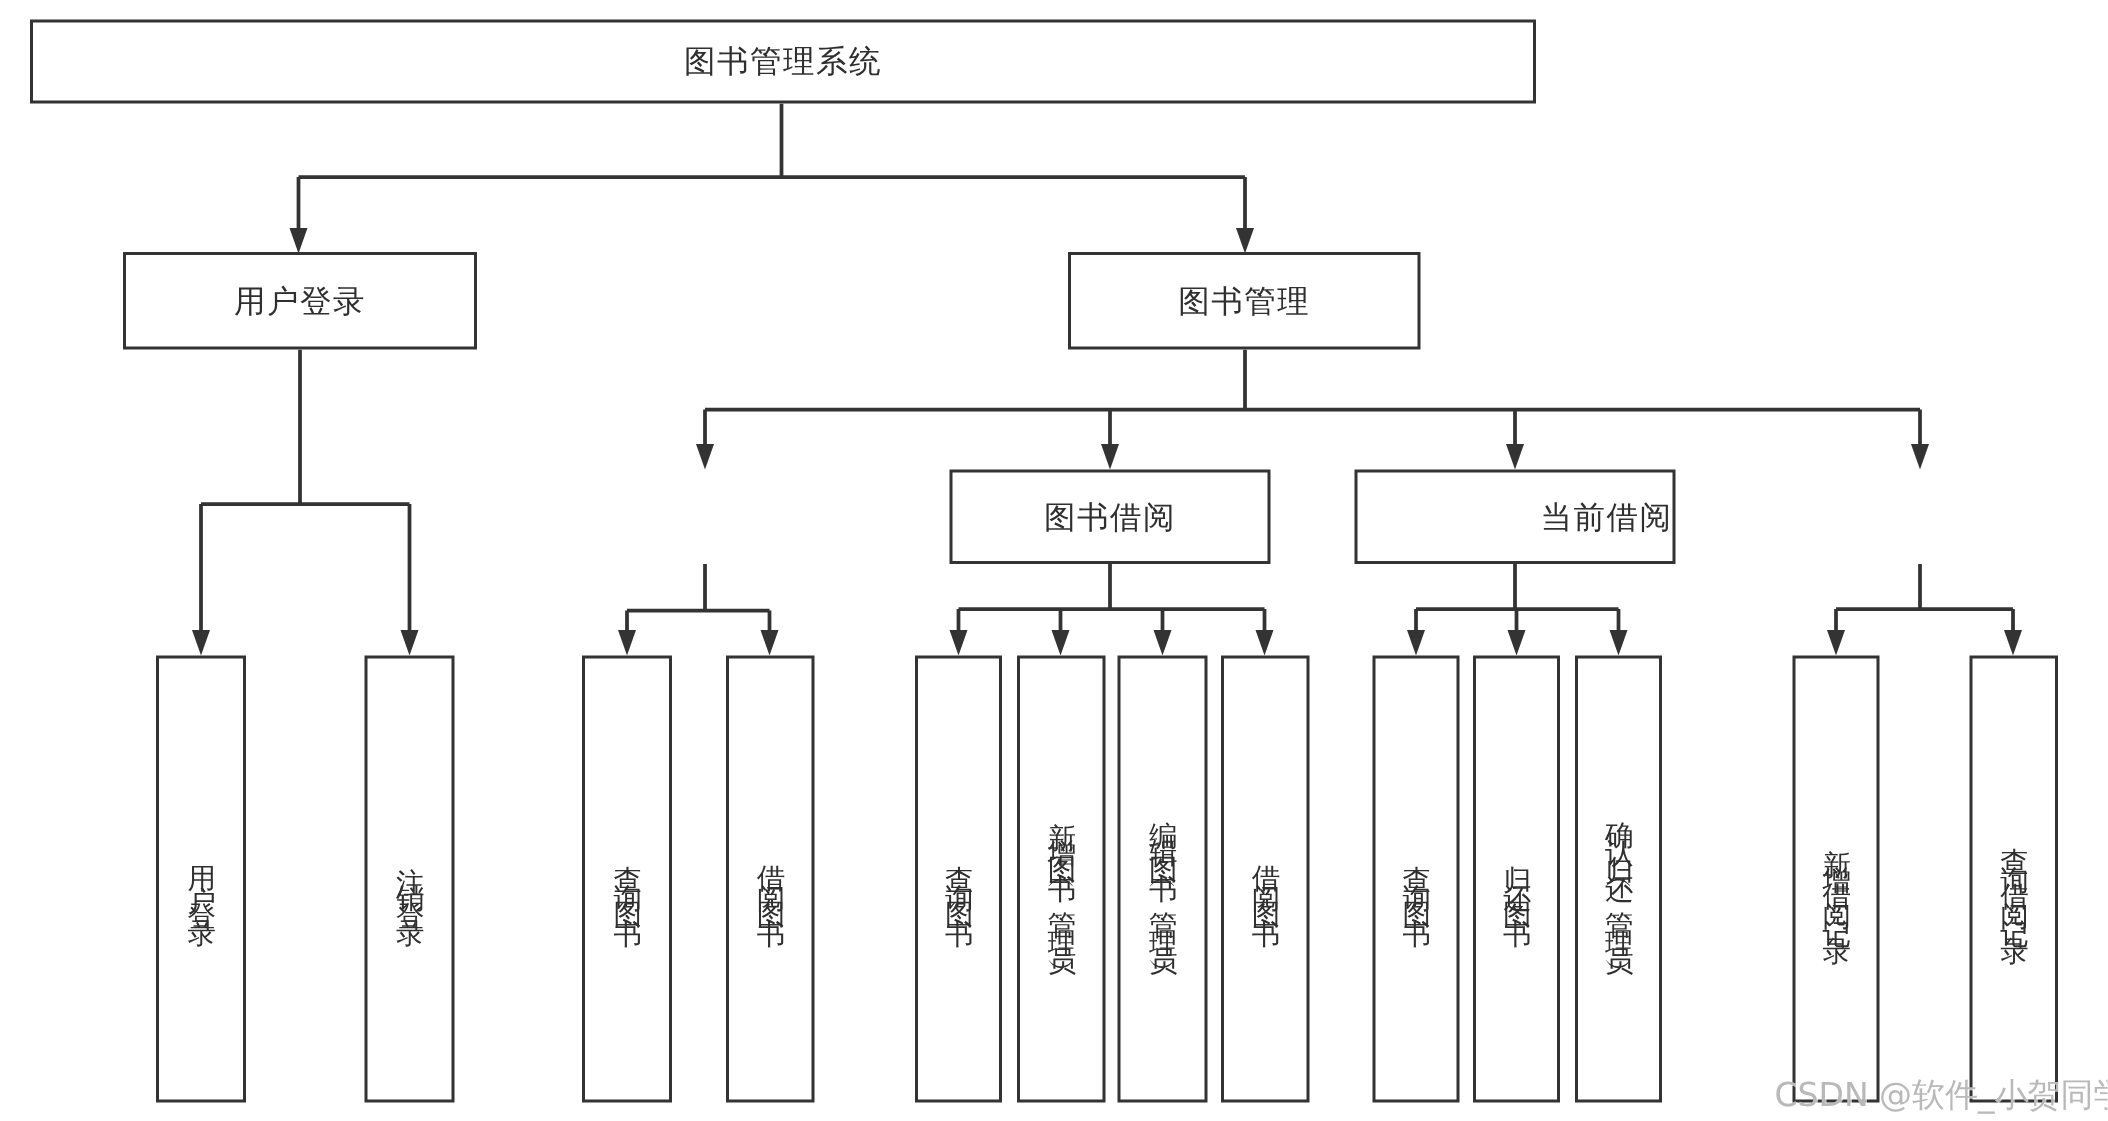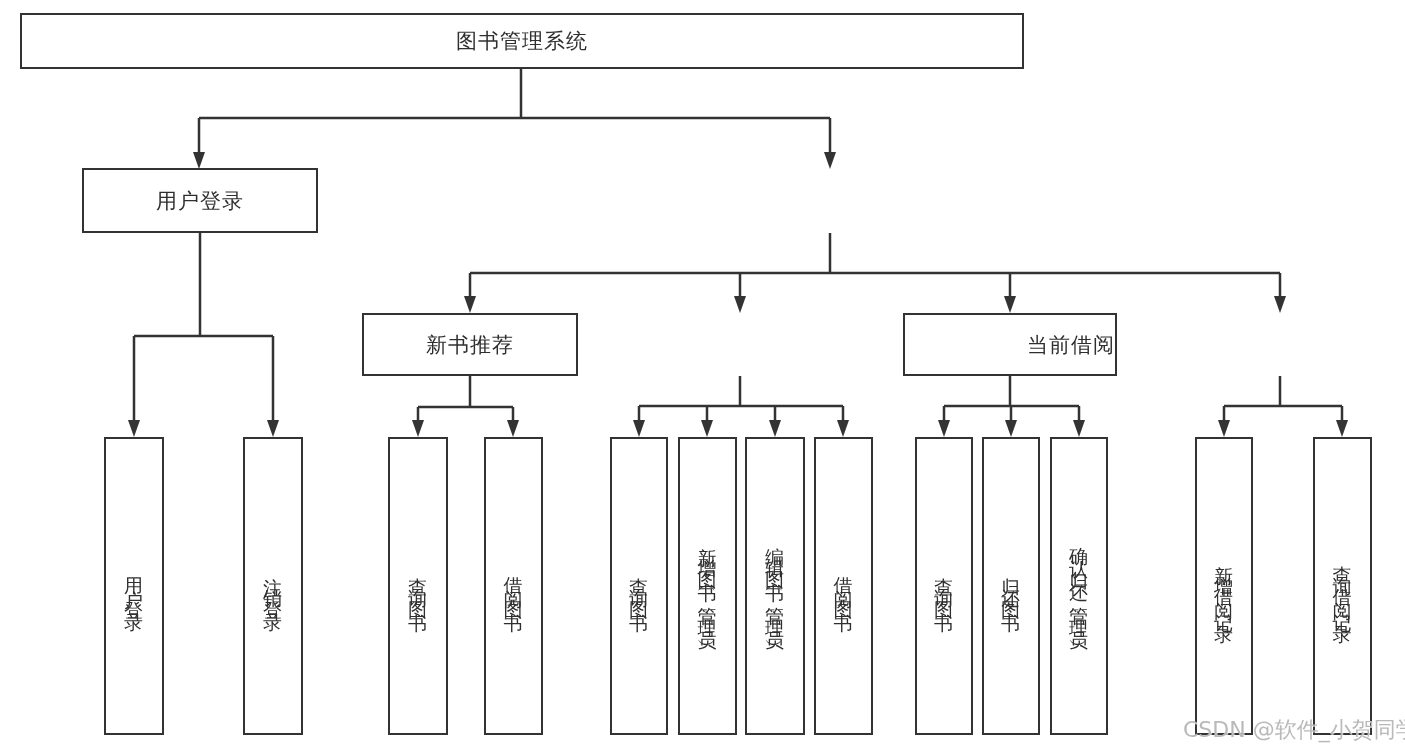--- a/index.html
+++ b/index.html
@@ -102,23 +102,26 @@
     </g>
   </svg>
 
   <div class="node h" style="left:20px; top:13px; width:1004px; height:56px;">
     <span>图书管理系统</span>
   </div>
 
   <div class="node h" style="left:82px; top:168px; width:236px; height:65px;">
     <span>用户登录</span>
   </div>
+  <div class="node h" style="left:712px; top:168px; width:235px; height:65px;">
+    <span>图书管理</span>
+  </div>
 
-  <div class="node h" style="left:362px; top:313px; width:216px; height:63px;">
-    <span>新书推荐</span>
+  <div class="node h" style="left:633px; top:313px; width:214px; height:63px;">
+    <span>图书借阅</span>
   </div>
   <div class="node h" style="left:903px; top:313px; width:214px; height:63px;justify-content:flex-end;">
     <span>当前借阅</span>
   </div>
 
   <div class="node v" style="left:104px; top:437px; width:60px; height:298px;">
     <span>用户登录</span>
   </div>
   <div class="node v" style="left:243px; top:437px; width:60px; height:298px;">
     <span>注销登录</span>

